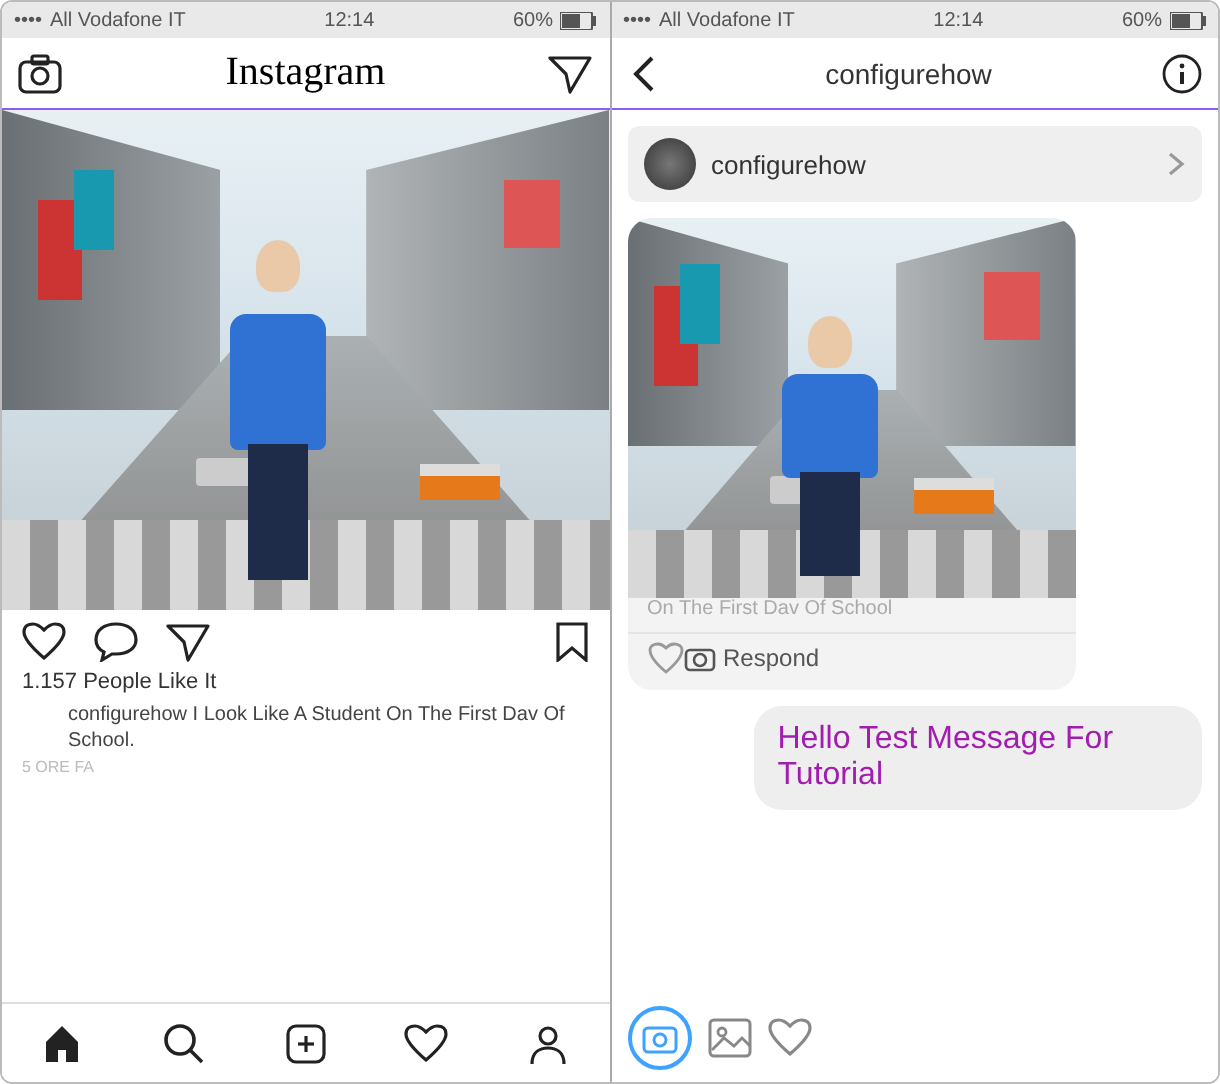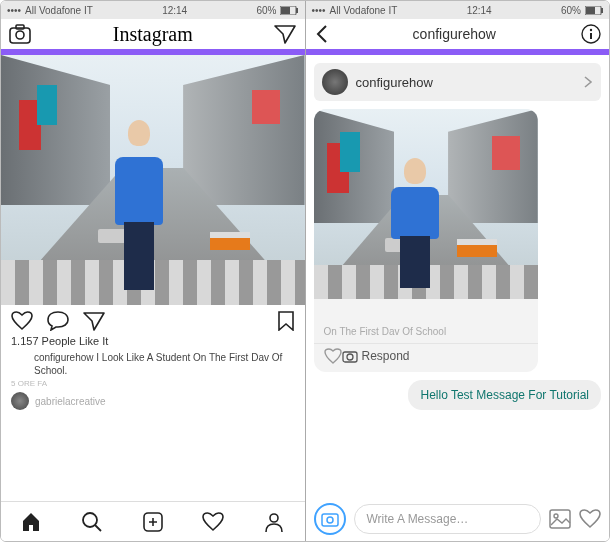--- a/index.html
+++ b/index.html
@@ -6,21 +6,21 @@
   body { font-family: -apple-system, Helvetica, Arial, sans-serif; background: #fff; width: 610px; height: 542px; display: flex; border: 1px solid #bbb; border-radius: 6px; overflow: hidden; }
   .phone { position: relative; height: 100%; flex: 1; display: flex; flex-direction: column; background: #fff; }
   .divider-v { width: 1px; background: #aaa; }
 
   
   .statusbar { height: 18px; background: #e9e9e9; display: flex; align-items: center; justify-content: space-between; padding: 0 6px; font-size: 10px; color: #555; }
   .sb-left, .sb-right { display: flex; align-items: center; gap: 4px; }
   .sb-right svg { display: block; }
 
   
-  .navbar { height: 36px; display: flex; align-items: center; justify-content: space-between; padding: 0 8px; border-bottom: 6px solid #8b5cf6; background: #fff; }
+  .navbar { height: 36px; display: flex; align-items: center; justify-content: space-between; padding: 0 8px; border-bottom: 1px solid #8b5cf6; background: #fff; }
   .nav-title { font-family: 'Brush Script MT', cursive; font-size: 20px; font-weight: 500; }
   .nav-title-small { font-size: 14px; color: #333; }
   .navbar svg { display: block; }
   .scene { position: relative; width: 100%; background: linear-gradient(#e8f0f4, #d8e4ec 40%, #c0ccd0); overflow: hidden; }
   .road { position: absolute; left: 0; right: 0; bottom: 0; height: 55%; background: linear-gradient(#aab0b2, #888); clip-path: polygon(0 100%, 100% 100%, 60% 0, 40% 0); }
   .crosswalk { position: absolute; left: 0; right: 0; bottom: 0; height: 18%; background: repeating-linear-gradient(90deg, #d8d8d8 0 14px, #999 14px 28px); }
   .bld-l { position: absolute; left: 0; top: 0; bottom: 40%; width: 36%; background: linear-gradient(90deg, #6a6f73, #9aa0a4); clip-path: polygon(0 0, 100% 20%, 100% 100%, 0 100%); }
   .bld-r { position: absolute; right: 0; top: 0; bottom: 40%; width: 40%; background: linear-gradient(270deg, #7a8084, #b0b4b6); clip-path: polygon(0 20%, 100% 0, 100% 100%, 0 100%); }
   .sign1 { position: absolute; left: 6%; top: 18%; width: 22px; height: 50px; background: #c33; }
   .sign2 { position: absolute; left: 12%; top: 12%; width: 20px; height: 40px; background: #1899b0; }
@@ -46,24 +46,24 @@
   .tabbar { position: absolute; bottom: 0; left: 0; right: 0; height: 40px; border-top: 1px solid #ddd; background: #fff; display: flex; align-items: center; justify-content: space-around; }
 
   
   .dm-body { flex: 1; background: #fff; padding: 8px; display: flex; flex-direction: column; gap: 8px; overflow: hidden; }
   .dm-recipient { display: flex; align-items: center; background: #efefef; border-radius: 6px; padding: 6px 8px; gap: 8px; }
   .dm-avatar { width: 26px; height: 26px; border-radius: 50%; background: radial-gradient(#777, #333); }
   .dm-name { flex: 1; font-size: 13px; color: #333; }
   .dm-card { background: #f3f3f3; border-radius: 12px; overflow: hidden; width: 78%; }
   .dm-card .scene { height: 180px; }
   .dm-card-title { font-size: 12px; color: #999; padding: 8px 10px 2px; }
-  .dm-card-sub { font-size: 10px; color: #aaa; padding: 0 10px 6px; margin-top: 27px; }
+  .dm-card-sub { font-size: 10px; color: #aaa; padding: 0 10px 6px; }
   .dm-card-foot { display: flex; align-items: center; padding: 4px 10px 8px; border-top: 1px solid #e4e4e4; }
   .respond { display: flex; align-items: center; gap: 4px; font-size: 12px; color: #555; }
-  .dm-msg { align-self: flex-end; background: #eeeeee; color: #0f766e; border-radius: 14px; padding: 8px 12px; font-size: 12px; max-width: 78%; }
+  .dm-msg { align-self: flex-end; background: #eeeeee; color: #a21caf; border-radius: 14px; padding: 8px 12px; font-size: 16px; max-width: 78%; }
 
   .dm-composer { position: absolute; bottom: 0; left: 0; right: 0; height: 44px; padding: 6px 8px; display: flex; align-items: center; gap: 8px; background: #fff; }
   .cam-circle { width: 32px; height: 32px; border: 2px solid #3fa2ff; border-radius: 50%; display: flex; align-items: center; justify-content: center; }
   .compose-input { flex: 1; height: 30px; border: 1px solid #ddd; border-radius: 15px; padding: 0 12px; font-size: 12px; color: #999; display: flex; align-items: center; }
 </style>
 </head>
 <body>
 
 <div class="phone">
   <div class="statusbar">
@@ -127,24 +127,20 @@
         <path d="M2 1 H16 V19 L9 13 L2 19 Z" fill="none" stroke="#222" stroke-width="1.6"></path>
       </svg>
   </div>
 
   <div class="likes">1.157 People Like It</div>
   <div class="caption">
     <span>configurehow</span>
     <span>I Look Like A Student On The First Dav Of School.</span>
   </div>
   <div class="timestamp">5 ORE FA</div>
-  <div class="mini-user">
-    <div class="mini-avatar"></div>
-    <div class="mini-name">gabrielacreative</div>
-  </div>
 
   <div class="tabbar">
     <svg width="22" height="22">
         <path d="M3 10 L11 2 L19 10 V20 H13 V14 H9 V20 H3 Z" fill="#222"></path>
       </svg>
     <svg width="22" height="22">
         <circle cx="9" cy="9" r="7" fill="none" stroke="#222" stroke-width="1.8"></circle>
         <line x1="14" y1="14" x2="20" y2="20" stroke="#222" stroke-width="1.8"></line>
       </svg>
     <svg width="22" height="22">
@@ -237,23 +233,20 @@
     <div class="dm-msg">Hello Test Message For Tutorial</div>
   </div>
 
   <div class="dm-composer">
     <div class="cam-circle">
       <svg width="18" height="16">
           <rect x="1" y="3" width="16" height="12" rx="2" fill="none" stroke="#3fa2ff" stroke-width="1.5"></rect>
           <circle cx="9" cy="9" r="3" fill="none" stroke="#3fa2ff" stroke-width="1.5"></circle>
         </svg>
     </div>
-    <div class="compose-input">
-      <span>Write A Message…</span>
-    </div>
     <svg width="22" height="20">
         <rect x="1" y="1" width="20" height="18" rx="2" fill="none" stroke="#888" stroke-width="1.5"></rect>
         <circle cx="7" cy="7" r="2" fill="none" stroke="#888" stroke-width="1.4"></circle>
         <path d="M2 16 L8 10 L13 14 L17 10 L21 14" fill="none" stroke="#888" stroke-width="1.4"></path>
       </svg>
     <svg width="22" height="20">
         <path d="M11 18 C4 12 1 8 1 5 C1 2 3 1 5.5 1 C8 1 10 3 11 4 C12 3 14 1 16.5 1 C19 1 21 2 21 5 C21 8 18 12 11 18 Z" fill="none" stroke="#888" stroke-width="1.6"></path>
       </svg>
   </div>
 </div>

